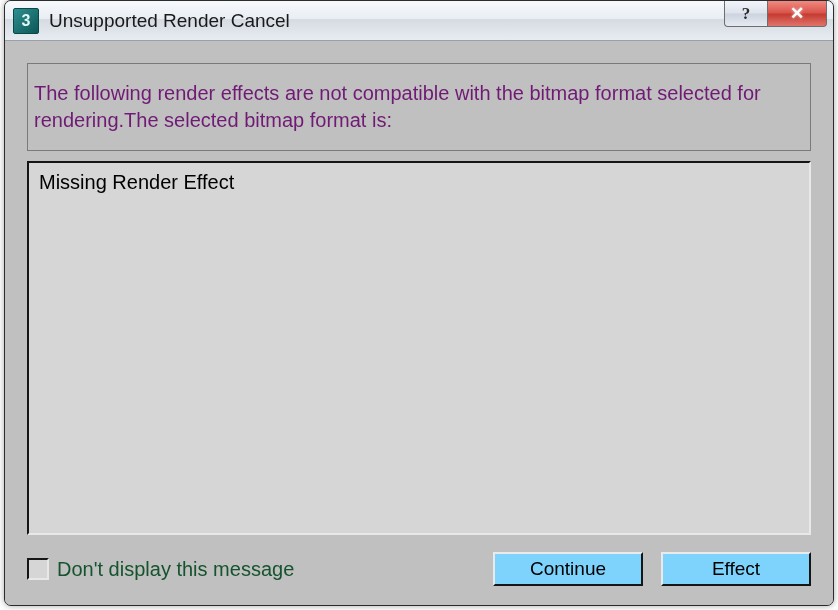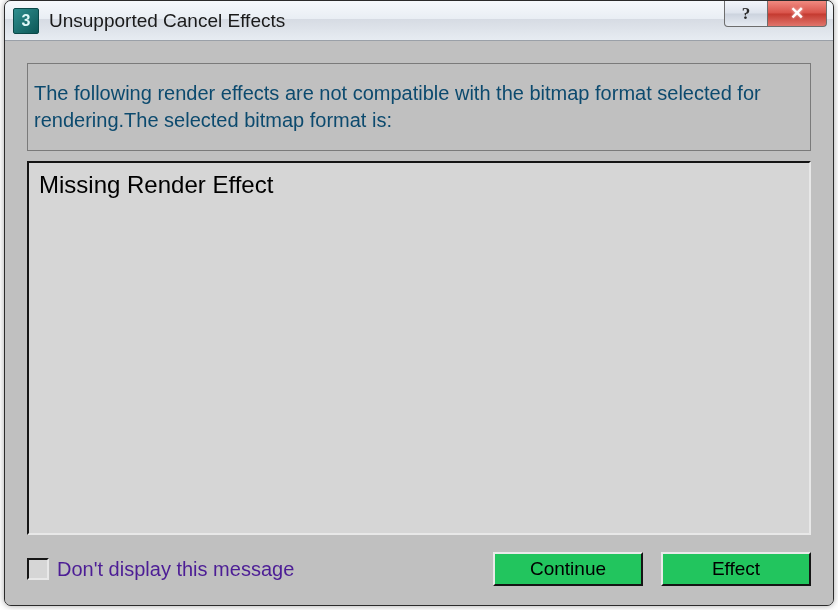--- a/index.html
+++ b/index.html
@@ -93,69 +93,69 @@
     padding: 22px 22px 16px 22px;
     box-sizing: border-box;
     display: flex;
     flex-direction: column;
   }
   .info-box {
     border: 1px solid #7a7a7a;
     padding: 16px 6px 16px 6px;
     font-size: 20px;
     line-height: 1.35;
-    color: #0c4a6e;
+    color: #701a75;
     background: #c0c0c0;
     margin-bottom: 10px;
   }
   .info-line2 { margin-top: 18px; }
   .list-box {
     flex: 1 1 auto;
     border: 2px inset #fff;
     border-top-color: #6a6a6a;
     border-left-color: #6a6a6a;
     border-right-color: #e8e8e8;
     border-bottom-color: #e8e8e8;
     background: #d6d6d6;
     padding: 8px 10px;
-    font-size: 24px;
+    font-size: 20px;
     color: #000;
     overflow: auto;
     margin-bottom: 14px;
   }
   .bottom-row {
     display: flex;
     align-items: center;
     height: 40px;
   }
   .checkbox-wrap {
     display: flex;
     align-items: center;
     gap: 8px;
     font-size: 20px;
-    color: #4c1d95;
+    color: #14532d;
   }
   .checkbox-box {
     width: 22px; height: 22px;
     border: 2px inset #fff;
     border-top-color: #6a6a6a;
     border-left-color: #6a6a6a;
     border-right-color: #e8e8e8;
     border-bottom-color: #e8e8e8;
     background: #d6d6d6;
     box-sizing: border-box;
   }
   .bottom-spacer { flex: 1 1 auto; }
   .dlg-btn {
     width: 150px;
     height: 34px;
     margin-left: 18px;
     font-size: 19px;
     color: #000;
-    background: #22c55e;
+    background: #7dd3fc;
     border: 2px outset #fff;
     border-top-color: #eaeaea;
     border-left-color: #eaeaea;
     border-right-color: #6a6a6a;
     border-bottom-color: #6a6a6a;
     display: flex;
     align-items: center;
     justify-content: center;
     box-sizing: border-box;
     cursor: default;
@@ -163,21 +163,21 @@
 </style>
 </head>
 <body>
 
 <div class="window">
 
   <div class="titlebar">
     <div class="app-icon">
       <span>3</span>
     </div>
-    <div class="title-text">Unsupported Cancel Effects</div>
+    <div class="title-text">Unsupported Render Cancel</div>
     <div class="titlebar-spacer"></div>
     <div class="window-controls">
       <div class="win-btn help-btn">
         <span class="help-q">?</span>
       </div>
       <div class="win-btn close-btn">
         <span class="close-x">✕</span>
       </div>
     </div>
   </div>

